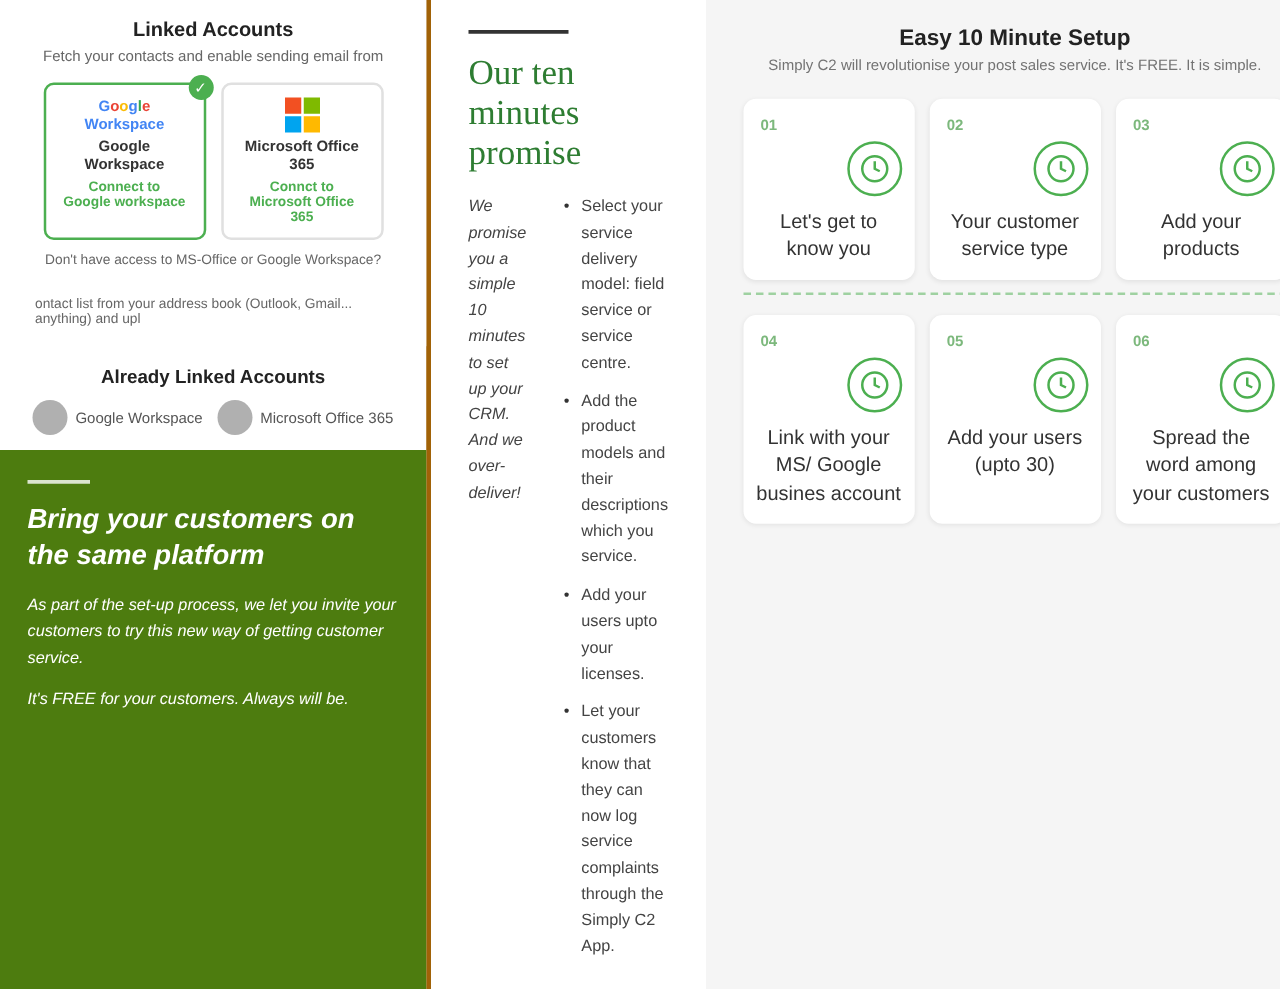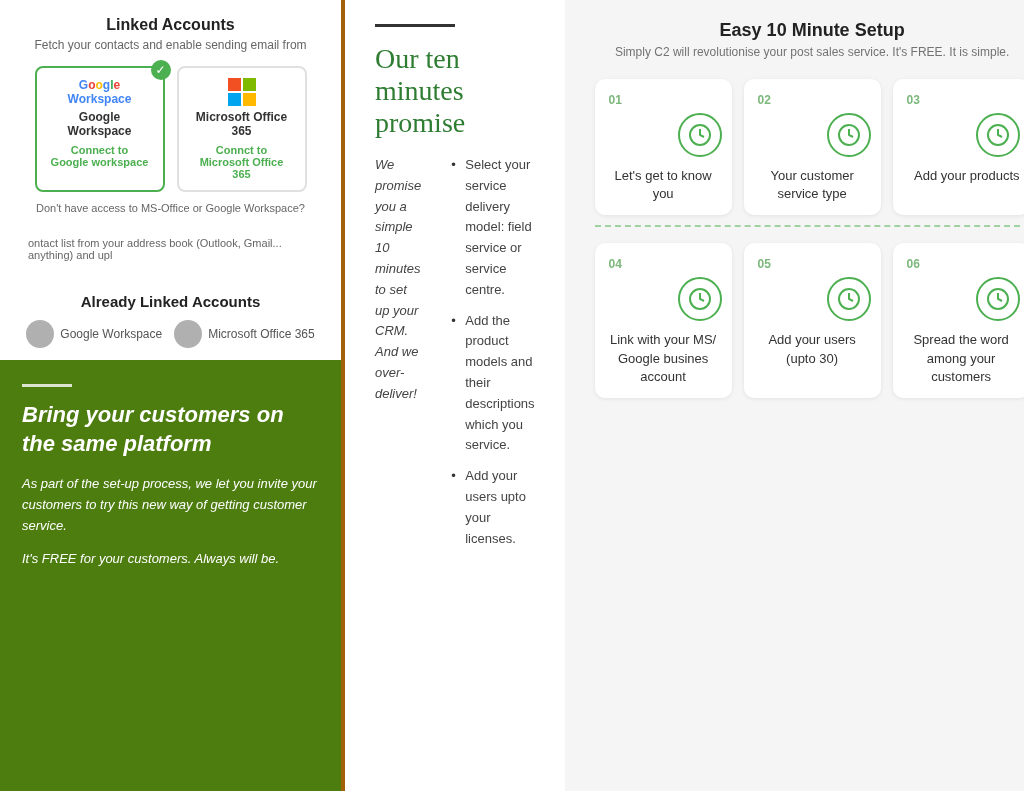--- a/index.html
+++ b/index.html
@@ -331,21 +331,21 @@
       border-radius: 50%;
       display: flex;
       align-items: center;
       justify-content: center;
       margin-bottom: 10px;
       color: #4caf50;
       font-size: 20px;
     }
 
     .step-label {
-      font-size: 13px;
+      font-size: 16px;
       color: #333;
       text-align: center;
       font-weight: 500;
       line-height: 1.4;
     }
 
     .dotted-divider {
       border: none;
       border-top: 2px dashed #4caf50;
       margin: 10px 0 16px;
@@ -420,20 +420,21 @@
 
       <div class="promise-content">
         <div class="promise-left">
           <p>We promise you a simple 10 minutes to set up your CRM. And we over-deliver!</p>
         </div>
         <div class="promise-right">
           <ul>
             <li>Select your service delivery model: field service or service centre.</li>
             <li>Add the product models and their descriptions which you service.</li>
             <li>Add your users upto your licenses.</li>
+            <li>Let your customers know that they can now log service complaints through the Simply C2 App.</li>
           </ul>
         </div>
       </div>
     </div>
 
     <div class="setup-section">
       <div class="setup-title">Easy 10 Minute Setup</div>
       <div class="setup-subtitle">Simply C2 will revolutionise your post sales service. It's FREE. It is simple.</div>
 
       <div class="steps-row">

